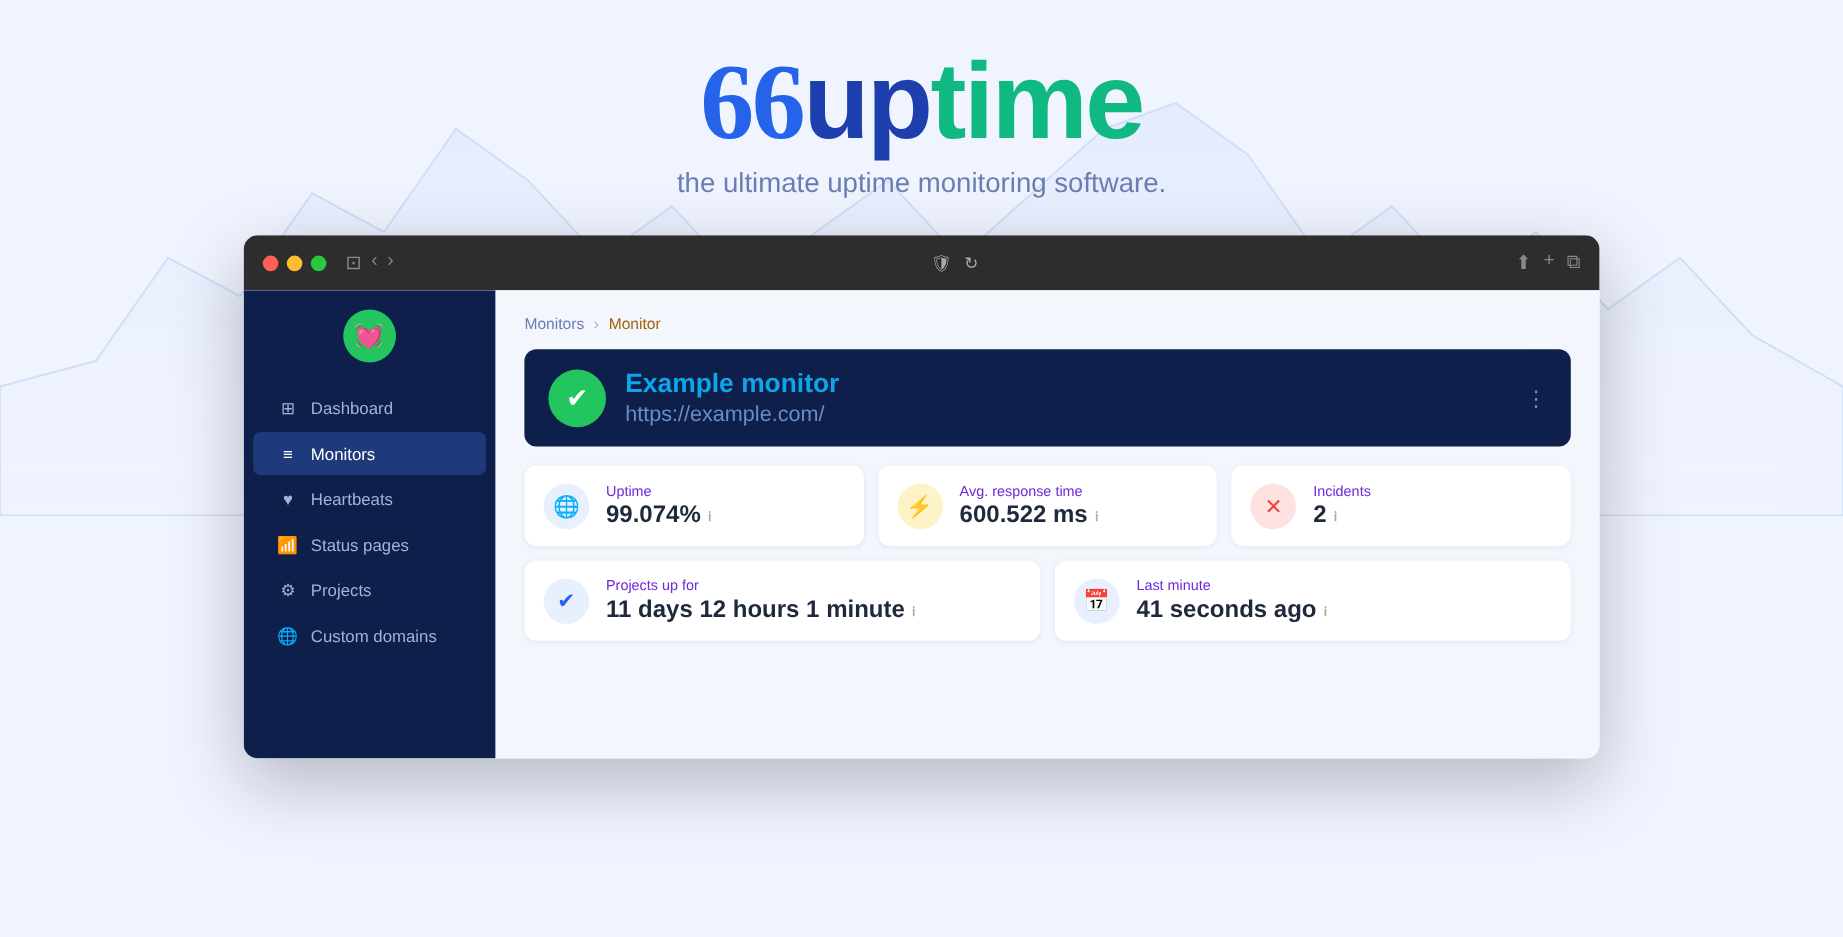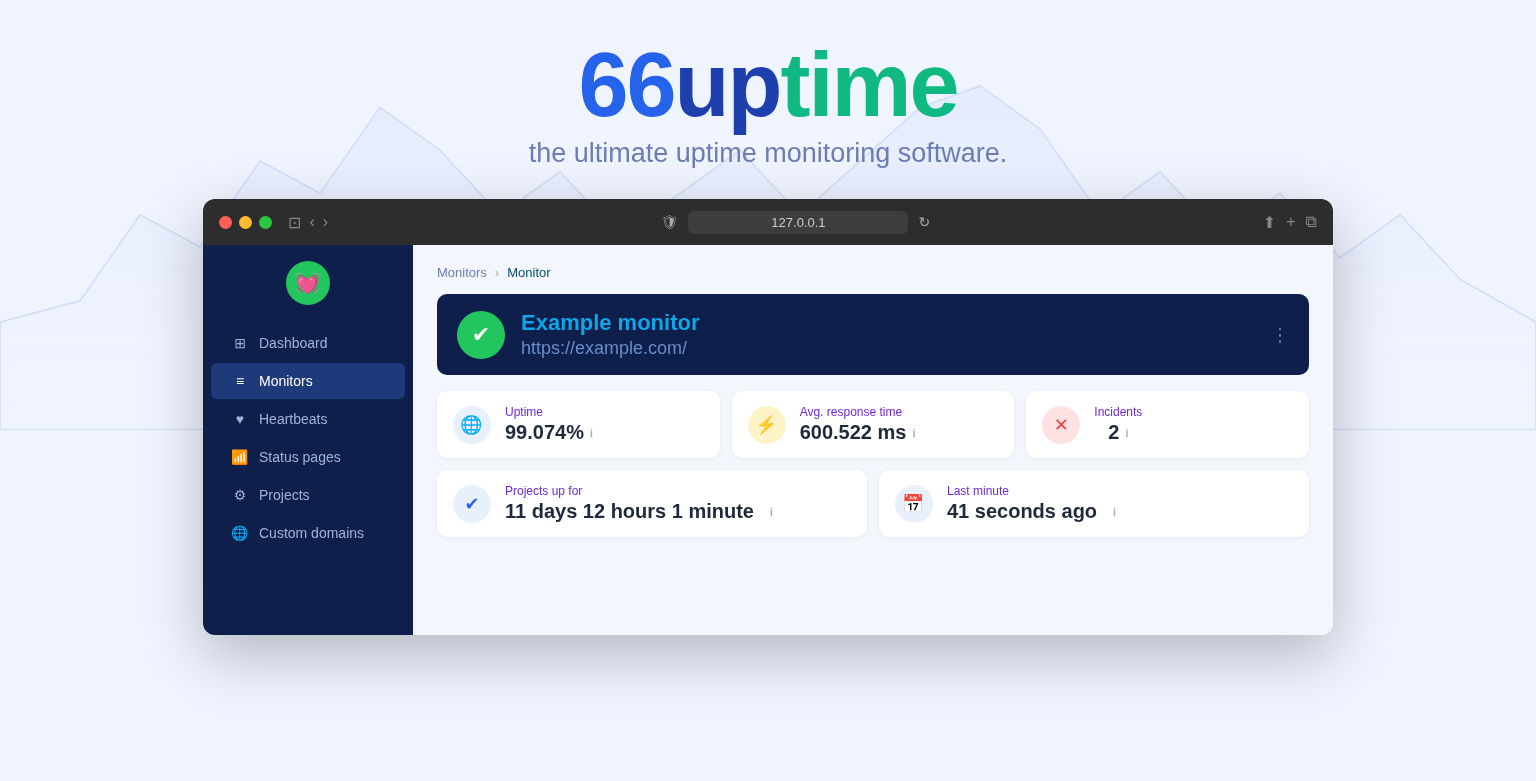--- a/index.html
+++ b/index.html
@@ -29,26 +29,26 @@
       padding-top: 40px;
       padding-bottom: 20px;
     }
 
     .logo-text {
       font-size: 90px;
       font-weight: 900;
       line-height: 1;
       letter-spacing: -2px;
     }
-    .logo-66 { color: #2563eb; }
+    .logo-66 { color: #2563eb; font-family: Liberation Serif, serif; }
     .logo-up { color: #1e40af; margin-top: 27px; }
     .logo-time { color: #10b981; }
 
     .tagline {
-      font-size: 27px;
+      font-size: 23px;
       color: #6b7db3;
       margin-top: 8px;
       font-weight: 400;
     }
 
     
     .browser-window {
       position: relative;
       z-index: 2;
       margin: 10px auto 0;
@@ -171,21 +171,21 @@
     
     .breadcrumb {
       display: flex;
       align-items: center;
       gap: 8px;
       font-size: 13px;
       color: #6b7db3;
       margin-bottom: 14px;
     }
     .breadcrumb-sep { color: #aaa; }
-    .breadcrumb-current { color: #0c4a6e; font-weight: 500; }
+    .breadcrumb-current { color: #a16207; font-weight: 500; }
 
     
     .monitor-header {
       background: #0f1f4b;
       border-radius: 10px;
       padding: 16px 20px;
       display: flex;
       align-items: center;
       gap: 16px;
       margin-bottom: 16px;
@@ -230,21 +230,21 @@
       display: flex; align-items: center; justify-content: center;
       font-size: 18px;
       flex-shrink: 0;
     }
     .stat-icon.globe { background: #e8f0fe; color: #2563eb; }
     .stat-icon.bolt { background: #fef3c7; color: #f59e0b; }
     .stat-icon.error { background: #fee2e2; color: #ef4444; }
 
     .stat-info {}
     .stat-label { font-size: 12px; color: #6d28d9; margin-bottom: 2px; display: flex; align-items: center; gap: 4px; }
-    .stat-value { font-size: 20px; font-weight: 700; color: #1e293b; display: flex; align-items: center; gap: 6px; justify-content: center; }
+    .stat-value { font-size: 20px; font-weight: 700; color: #1e293b; display: flex; align-items: center; gap: 6px; }
     .info-icon { font-size: 11px; color: #aaa; cursor: pointer; }
 
     
     .stats-bottom {
       display: grid;
       grid-template-columns: 1fr 1fr;
       gap: 12px;
     }
     .stat-card-wide {
       background: #fff;
@@ -257,21 +257,21 @@
     }
     .stat-icon.check { background: #e8f0fe; color: #2563eb; }
     .stat-icon.calendar { background: #e8f0fe; color: #2563eb; }
 
     .stat-value-large {
       font-size: 20px;
       font-weight: 700;
       color: #1e293b;
       display: flex;
       align-items: center;
-      gap: 16px;
+      gap: 6px;
     }
   </style>
 </head>
 <body>
 
 <svg class="bg-chart" viewBox="0 0 1536 400" preserveAspectRatio="none" xmlns="http://www.w3.org/2000/svg">
   <defs>
     <linearGradient id="chartGrad" x1="0" y1="0" x2="0" y2="1">
       <stop offset="0%" stop-color="#c7d8f8" stop-opacity="0.6"></stop>
       <stop offset="100%" stop-color="#e8f0fe" stop-opacity="0.1"></stop>
@@ -295,21 +295,20 @@
       <div class="tl tl-yellow"></div>
       <div class="tl tl-green"></div>
     </div>
     <div class="browser-controls">
       <span class="ctrl-icon">⊡</span>
       <span class="ctrl-icon">‹</span>
       <span class="ctrl-icon">›</span>
     </div>
     <div class="address-bar-wrap">
       <span class="shield-icon">🛡</span>
-      <div class="address-bar">127.0.0.1</div>
       <span class="reload-icon">↻</span>
     </div>
     <div class="browser-actions">
       <span>⬆</span>
       <span>+</span>
       <span>⧉</span>
     </div>
   </div>
 
   <div class="browser-content">

